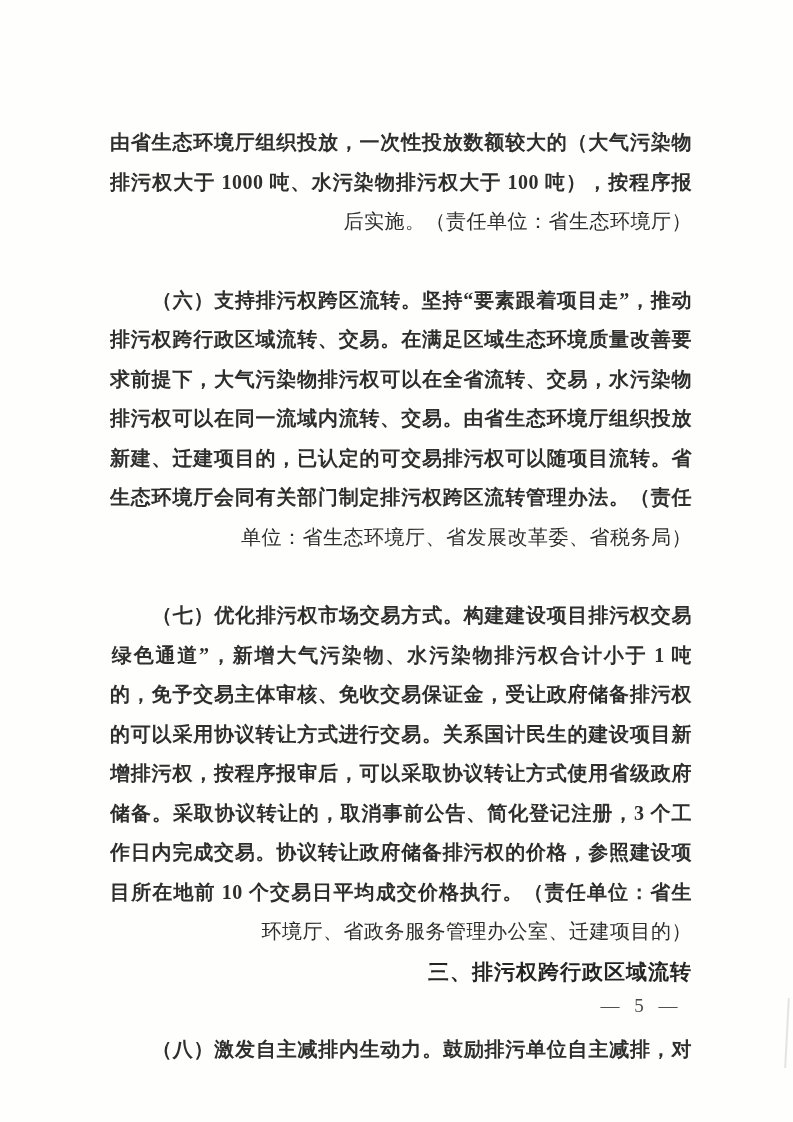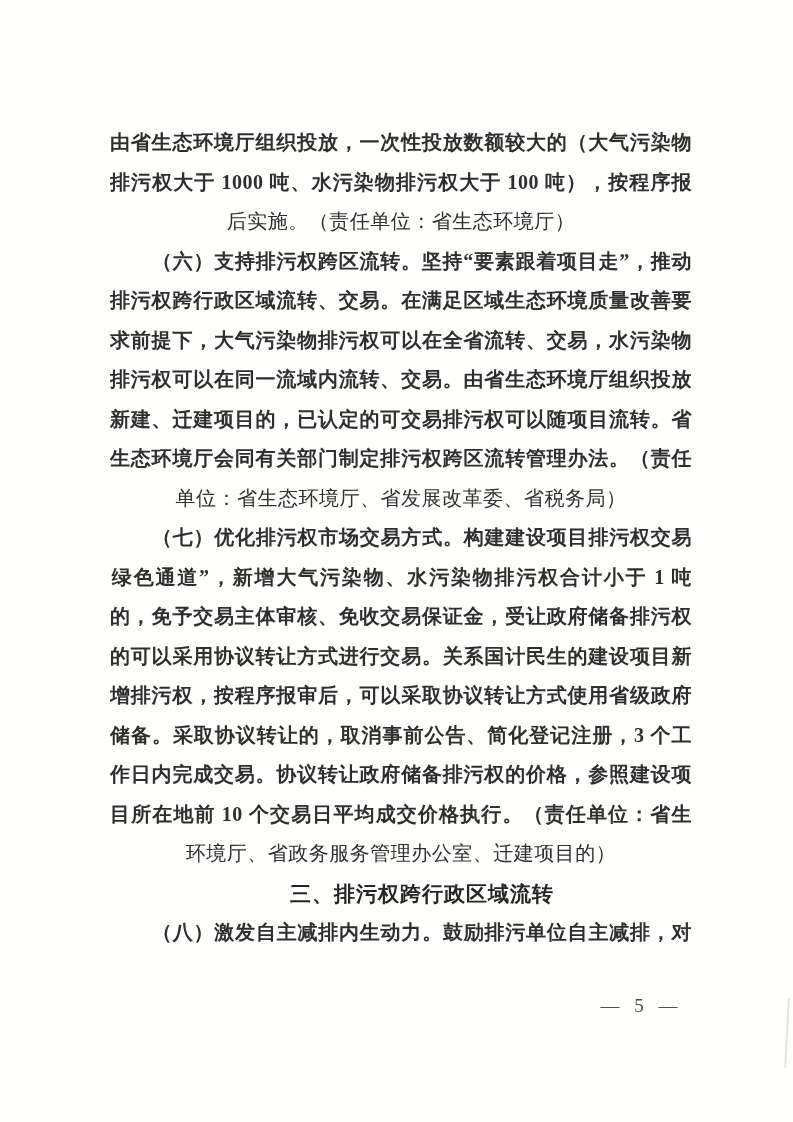--- a/index.html
+++ b/index.html
@@ -26,34 +26,35 @@
     width: 582px;
     font-size: 20px;
     color: #2e2e2e;
     letter-spacing: 0.5px;
   }
   .line {
     height: 39.5px;
     line-height: 39.5px;
     overflow: hidden;
     white-space: nowrap;
-    text-align: center;
+    text-align: right;
   }
   .line.justify {
     white-space: normal;
     text-align: justify;
     text-align-last: justify;
     font-weight: bold;
   }
   .line.indent {
     padding-left: 42px;
   }
   .line.indent.justify {
     padding-left: 0;
     text-indent: 42px;
+    margin-top: 39px;
   }
   .line.hang {
     text-indent: -10px;
   }
   .line.heading {
     font-family: "Liberation Sans", "DejaVu Sans", sans-serif;
     font-weight: 700;
     font-size: 21px;
     color: #252525;
     letter-spacing: 1px;

